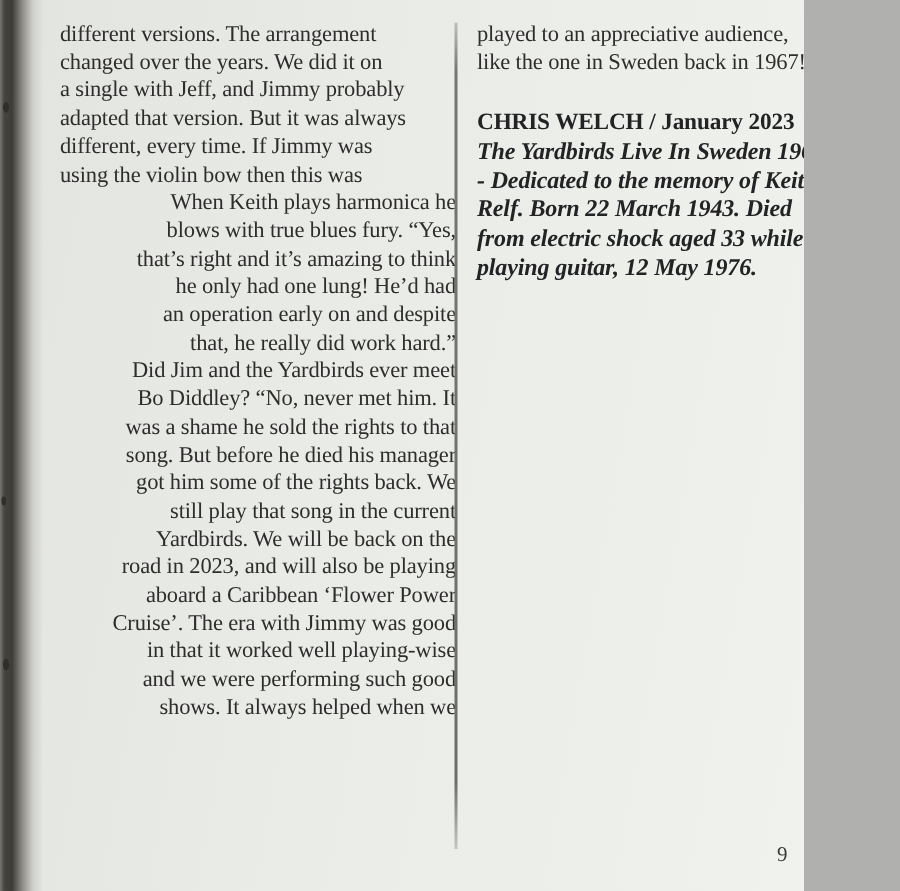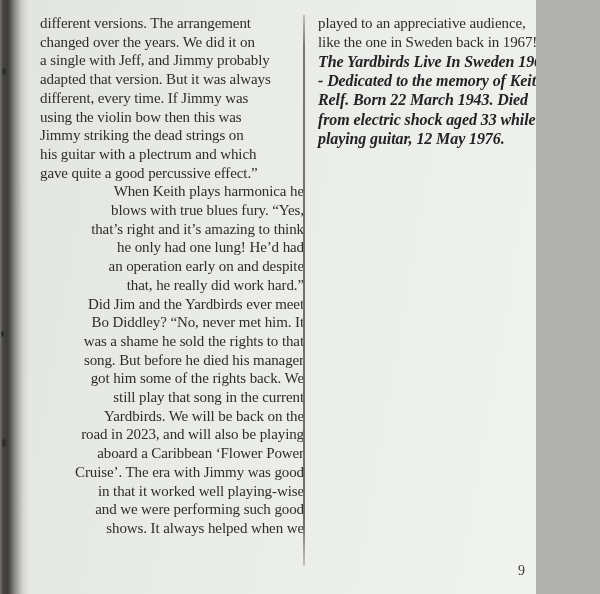--- a/index.html
+++ b/index.html
@@ -100,23 +100,20 @@
   <div class="speck s3"></div>
 
   <div class="col-left">
     <div>
       <div class="lines">different versions. The arrangement
 changed over the years. We did it on
 a single with Jeff, and Jimmy probably
 adapted that version. But it was always
 different, every time. If Jimmy was
 using the violin bow then this was</div>
-      <div class="lines">Jimmy striking the dead strings on
-his guitar with a plectrum and which
-gave quite a good percussive effect.”</div>
     </div>
     <div class="lines indent">When Keith plays harmonica he
 blows with true blues fury. “Yes,
 that’s right and it’s amazing to think
 he only had one lung! He’d had
 an operation early on and despite
 that, he really did work hard.”</div>
     <div class="lines indent">Did Jim and the Yardbirds ever meet
 Bo Diddley? “No, never met him. It
 was a shame he sold the rights to that
@@ -130,20 +127,21 @@
 in that it worked well playing-wise
 and we were performing such good
 shows. It always helped when we</div>
   </div>
 
   <div class="divider"></div>
 
   <div class="col-right">
     <div class="lines">played to an appreciative audience,
 like the one in Sweden back in 1967!”</div>
+    <div class="byline">CHRIS WELCH / January 2023</div>
     <div class="credit lines">The Yardbirds Live In Sweden 1967
 - Dedicated to the memory of Keith
 Relf. Born 22 March 1943. Died
 from electric shock aged 33 while
 playing guitar, 12 May 1976.</div>
   </div>
 
 
   <div class="page-number">9</div>
 

